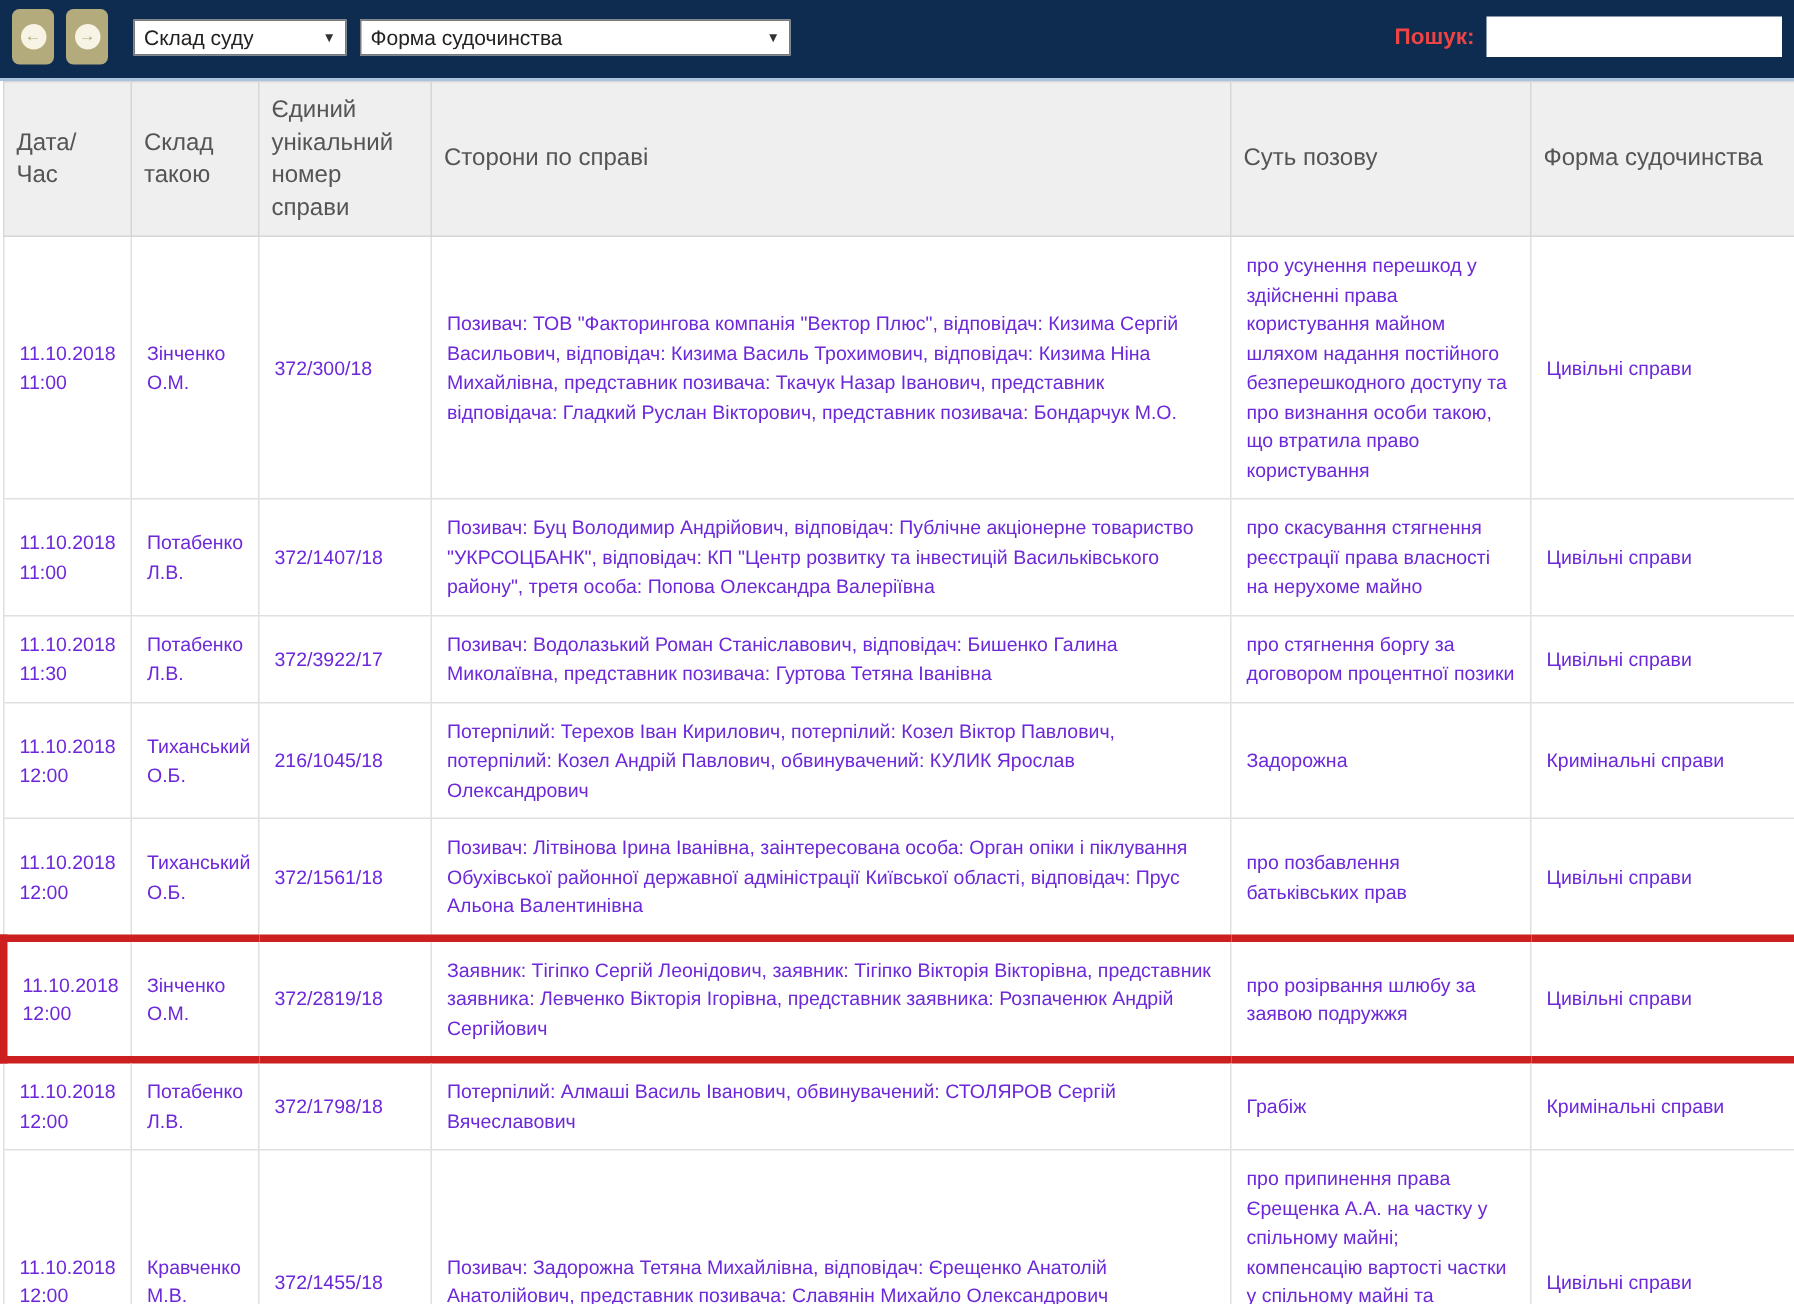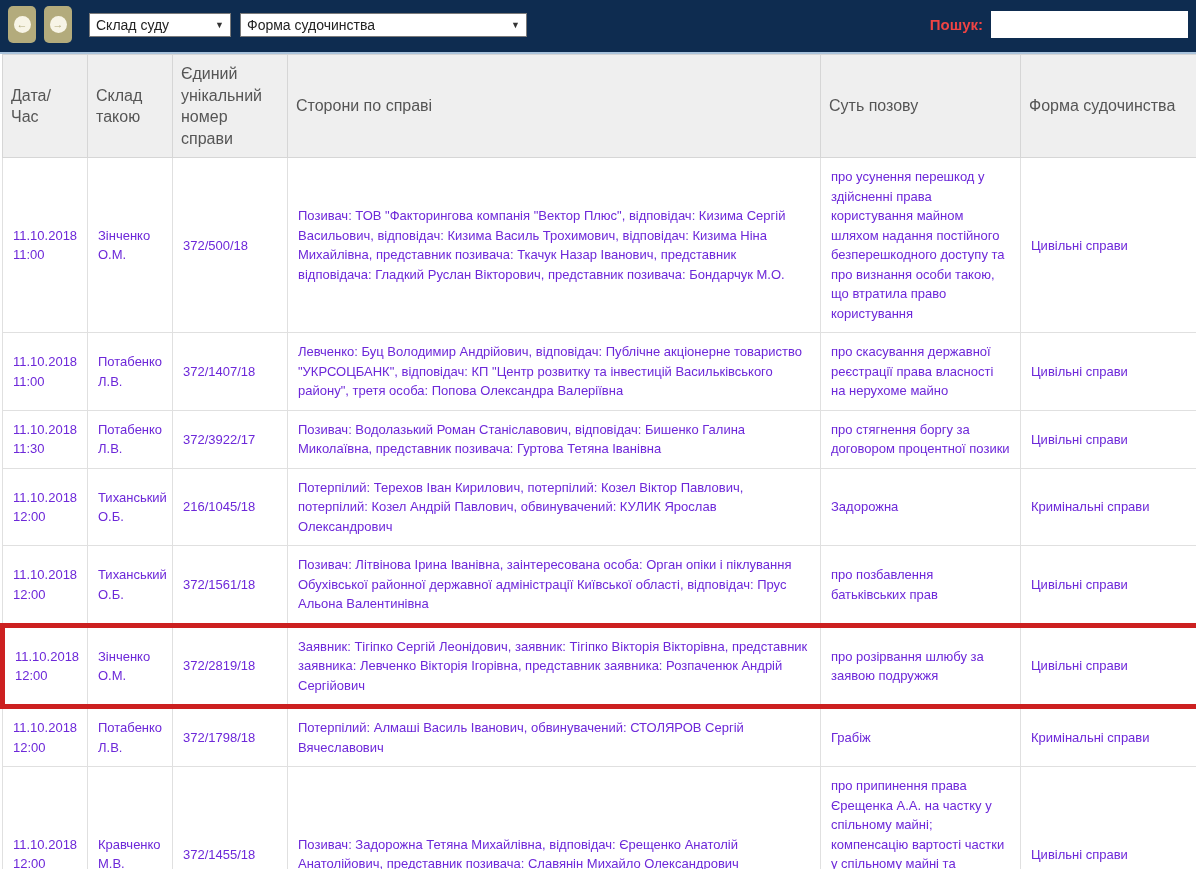--- a/index.html
+++ b/index.html
@@ -156,31 +156,31 @@
 справи</th>
       <th>Сторони по справі</th>
       <th>Суть позову</th>
       <th>Форма судочинства</th>
     </tr>
   </thead>
   <tbody>
     <tr class="row-tall">
       <td>11.10.2018 11:00</td>
       <td>Зінченко О.М.</td>
-      <td>372/500/18</td>
+      <td>372/300/18</td>
       <td>Позивач: ТОВ "Факторингова компанія "Вектор Плюс", відповідач: Кизима Сергій Васильович, відповідач: Кизима Василь Трохимович, відповідач: Кизима Ніна Михайлівна, представник позивача: Ткачук Назар Іванович, представник відповідача: Гладкий Руслан Вікторович, представник позивача: Бондарчук М.О.</td>
       <td>про усунення перешкод у здійсненні права користування майном шляхом надання постійного безперешкодного доступу та про визнання особи такою, що втратила право користування</td>
       <td>Цивільні справи</td>
     </tr>
     <tr>
       <td>11.10.2018 11:00</td>
       <td>Потабенко Л.В.</td>
       <td>372/1407/18</td>
-      <td>Левченко: Буц Володимир Андрійович, відповідач: Публічне акціонерне товариство "УКРСОЦБАНК", відповідач: КП "Центр розвитку та інвестицій Васильківського району", третя особа: Попова Олександра Валеріївна</td>
-      <td>про скасування державної реєстрації права власності на нерухоме майно</td>
+      <td>Позивач: Буц Володимир Андрійович, відповідач: Публічне акціонерне товариство "УКРСОЦБАНК", відповідач: КП "Центр розвитку та інвестицій Васильківського району", третя особа: Попова Олександра Валеріївна</td>
+      <td>про скасування стягнення реєстрації права власності на нерухоме майно</td>
       <td>Цивільні справи</td>
     </tr>
     <tr>
       <td>11.10.2018 11:30</td>
       <td>Потабенко Л.В.</td>
       <td>372/3922/17</td>
       <td>Позивач: Водолазький Роман Станіславович, відповідач: Бишенко Галина Миколаївна, представник позивача: Гуртова Тетяна Іванівна</td>
       <td>про стягнення боргу за договором процентної позики</td>
       <td>Цивільні справи</td>
     </tr>

